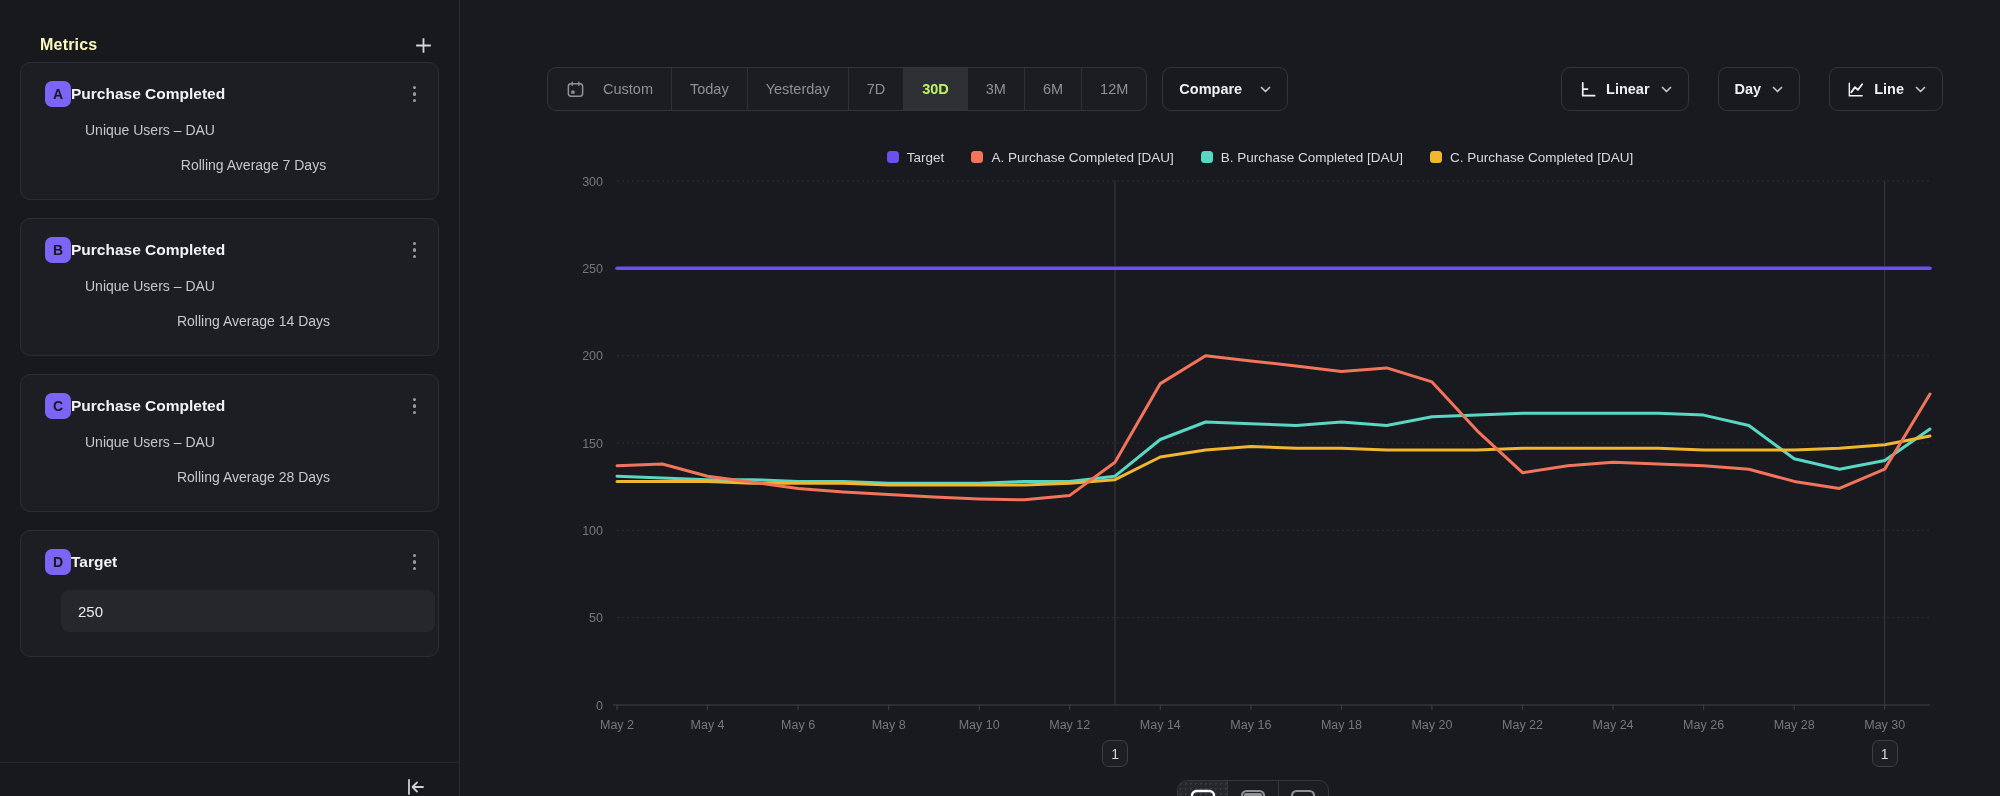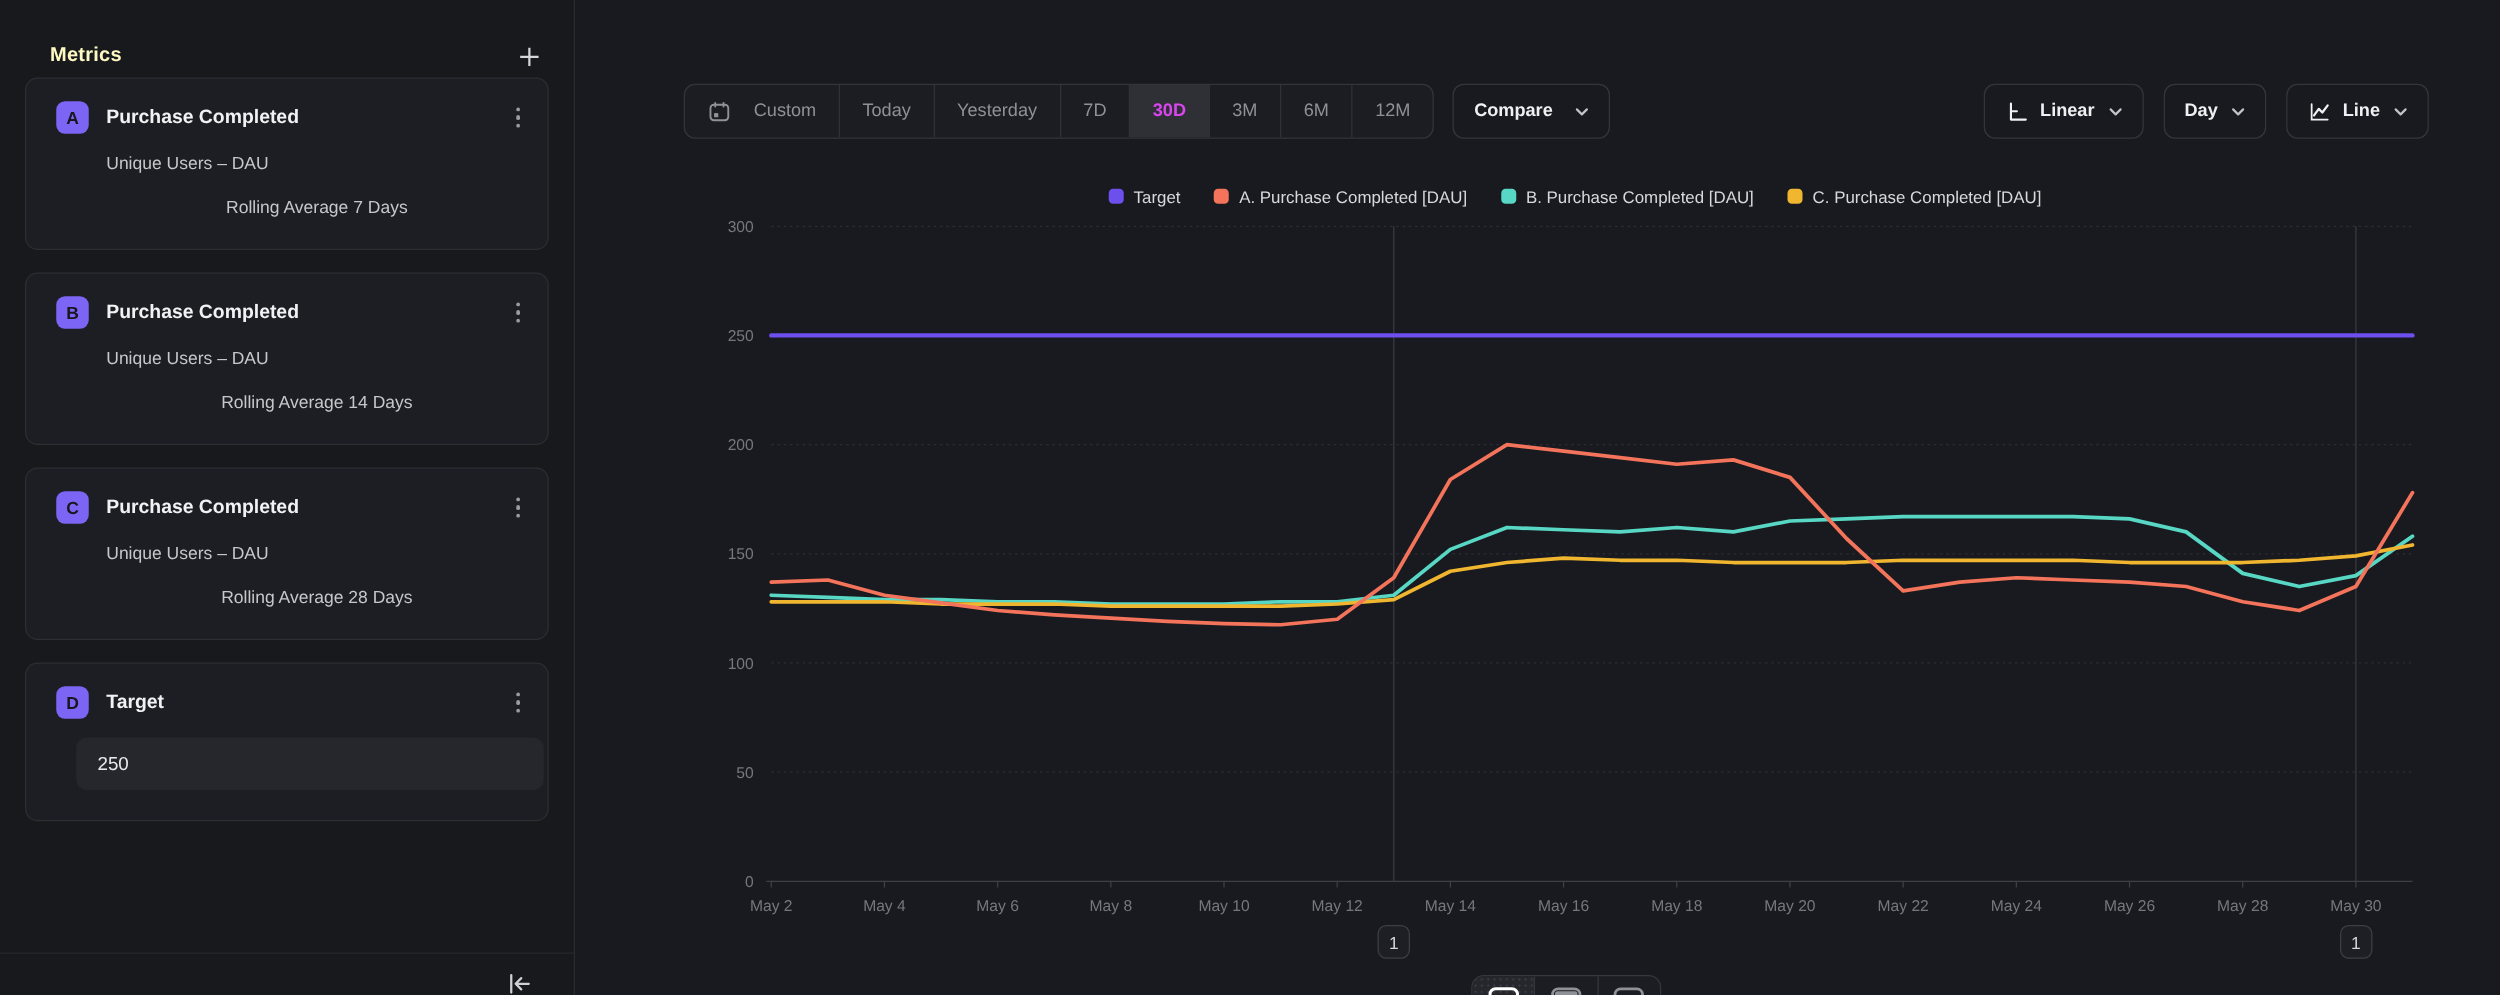--- a/index.html
+++ b/index.html
@@ -26,21 +26,21 @@
     margin:0 20px 18px 20px; background:#1d1e23; border:1px solid #2d2e34;
     border-radius:10px; height:138px; padding:17px 16px 0 24px;
   }
   .card.target-card { height:127px; }
   .card-head { display:flex; align-items:center; height:28px; }
   .badge {
     width:26px; height:26px; border-radius:7px; background:#7c64f4;
     color:#17181c; font-size:14px; font-weight:700;
     display:flex; align-items:center; justify-content:center; flex:0 0 26px;
   }
-  .card-title { margin-left:14px; font-size:15.5px; font-weight:700; color:#f1f2f4; flex:1 1 auto; }
+  .card-title { font-size:15.5px; font-weight:700; color:#f1f2f4; flex:1 1 auto; }
   .kebab { display:flex; flex-direction:column; gap:3px; align-items:center; padding:4px 6px; cursor:pointer; }
   .kebab i { width:3.5px; height:3.5px; border-radius:50%; background:#9b9ca1; display:block; }
   .card-line { margin:14px 0 0 40px; font-size:14px; color:#c6c7cb; }
   .card-line + .card-line { margin-top:19px;text-align:center; }
   .target-input {
     margin:14px 0 0 16px; width:374px; height:42px; background:#26272d;
     border:1px solid #26272d; border-radius:8px; color:#e9eaec;
     font-size:15px; font-family:"Liberation Sans",sans-serif; padding:0 16px; outline:none;
   }
   .sidebar-footer {
@@ -54,30 +54,30 @@
   .range-control {
     display:flex; border:1px solid #333439; border-radius:9px; overflow:hidden;
     background:#1c1d22;
   }
   .range-cell {
     display:flex; align-items:center; justify-content:center; gap:18px;
     padding:0 18px; font-size:14.5px; color:#8f9196; cursor:pointer;
     border-right:1px solid #303136; white-space:nowrap;
   }
   .range-cell:last-child { border-right:none; }
-  .range-cell.selected { background:#2f3036; color:#d946ef; font-weight:700;text-align:right; }
+  .range-cell.selected { background:#2f3036; color:#bef264; font-weight:700;text-align:right; }
   .pill {
     display:flex; align-items:center; gap:9px; padding:0 16px;
     background:transparent; border:1px solid #34353b; border-radius:9px;
     color:#eef0f2; font-size:14.5px; font-weight:700; cursor:pointer;
     font-family:"Liberation Sans",sans-serif;
   }
   .pill .chev { margin-left:2px; }
   .compare { margin-left:15px;gap:16px; }
-  .right-group { margin-left:auto; display:flex; gap:16px; }
+  .right-group { margin-left:auto; display:flex; gap:29px; }
   
   .legend {
     position:absolute; left:99px; top:147px; width:1400px; height:20px;
     display:flex; align-items:center; justify-content:center; gap:27px;
   }
   .legend-item { display:flex; align-items:center; gap:8px; }
   .legend-swatch { width:12px; height:12px; border-radius:3.5px; }
   .legend-label { font-size:13.5px; color:#d8d9dc; }
   
   #chart { position:absolute; left:99px; top:168px; }

